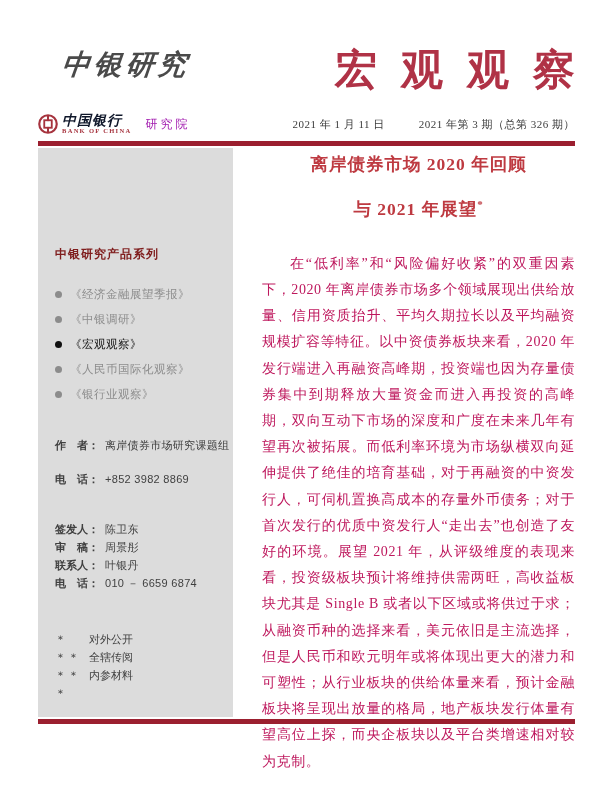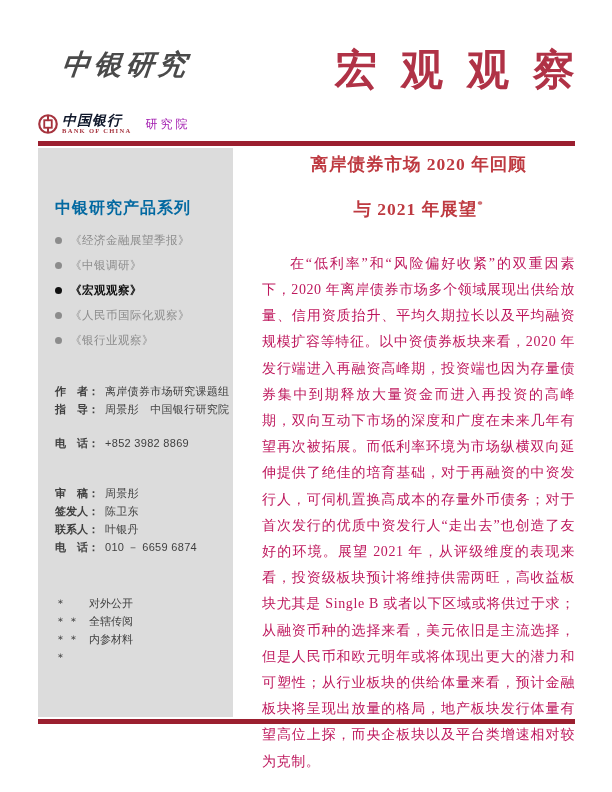--- a/index.html
+++ b/index.html
@@ -71,43 +71,43 @@
   
   .sidebar {
     position: absolute;
     left: 38px; top: 148px;
     width: 195px; height: 569px;
     background: #dcdcdc;
     padding: 14px 10px 0 17px;
     font-family: "Liberation Sans", sans-serif;
   }
   .series-title {
-    margin-top: 36px;
-    font-size: 16px;
-    font-weight: bold;
-    color: #0369a1;
+    margin-top: 84px;
+    font-size: 12px;
+    font-weight: bold;
+    color: #7f1d1d;
     letter-spacing: 1px;
   }
-  .series-list { list-style: none; margin-top: 14px; }
+  .series-list { list-style: none; margin-top: 24px; }
   .series-list li {
     display: flex;
     align-items: center;
     margin-bottom: 10px;
     font-size: 11.5px;
     color: #8c8c8c;
     letter-spacing: 0.5px;
   }
   .series-list li .bullet {
     width: 7px; height: 7px;
     border-radius: 50%;
     background: #8c8c8c;
     margin-right: 8px;
     flex: 0 0 auto;
   }
-  .series-list li.active { color: #111111; font-weight: bold; }
+  .series-list li.active { color: #111111; font-weight: normal; }
   .series-list li.active .bullet { background: #111111; }
   .credits { margin-top: 34px; font-size: 11px; color: #3f3f3f; }
   .credit-row { display: flex; line-height: 18px; }
   .credit-row .lbl { flex: 0 0 50px; white-space: nowrap; font-weight: bold; }
   .credit-row .val { white-space: nowrap; letter-spacing: 0.3px; }
   .gap-s { height: 16px; }
   .gap-m { height: 32px; }
   .notes { margin-top: 38px; font-size: 11px; color: #3f3f3f; }
   .note-row { display: flex; line-height: 18px; }
   .note-row .mark { flex: 0 0 34px; letter-spacing: 2px; }
@@ -149,20 +149,24 @@
       <circle cx="12" cy="12" r="10.5" fill="none" stroke="#a6333e" stroke-width="2.6"></circle>
       <rect x="7.5" y="7.5" width="9" height="9" fill="none" stroke="#a6333e" stroke-width="2.2"></rect>
       <rect x="10.8" y="1.5" width="2.4" height="7" fill="#a6333e"></rect>
       <rect x="10.8" y="15.5" width="2.4" height="7" fill="#a6333e"></rect>
     </svg>
     <div class="bank-names">
       <div class="bank-cn">中国银行</div>
       <div class="bank-en">BANK OF CHINA</div>
     </div>
     <div class="institute">研究院</div>
+    <div class="header-meta">
+      <span>2021 年 1 月 11 日</span>
+      <span>2021 年第 3 期（总第 326 期）</span>
+    </div>
   </div>
 
   <div class="rule rule-top"></div>
 
   <div class="sidebar">
     <div class="series-title">中银研究产品系列</div>
     <ul class="series-list">
       <li>
           <span class="bullet"></span>
           <span>《经济金融展望季报》</span>
@@ -183,37 +187,33 @@
           <span class="bullet"></span>
           <span>《银行业观察》</span>
         </li>
     </ul>
 
     <div class="credits">
       <div class="credit-row">
           <span class="lbl">作　者：</span>
           <span class="val">离岸债券市场研究课题组</span>
         </div>
-      <div class="credit-row">
-          <span class="lbl">指　导：</span>
-          <span class="val">周景彤　中国银行研究院</span>
-        </div>
       <div class="gap-s"></div>
       <div class="credit-row">
           <span class="lbl">电　话：</span>
           <span class="val">+852 3982 8869</span>
         </div>
       <div class="gap-m"></div>
       <div class="credit-row">
+          <span class="lbl">签发人：</span>
+          <span class="val">陈卫东</span>
+        </div>
+      <div class="credit-row">
           <span class="lbl">审　稿：</span>
           <span class="val">周景彤</span>
-        </div>
-      <div class="credit-row">
-          <span class="lbl">签发人：</span>
-          <span class="val">陈卫东</span>
         </div>
       <div class="credit-row">
           <span class="lbl">联系人：</span>
           <span class="val">叶银丹</span>
         </div>
       <div class="credit-row">
           <span class="lbl">电　话：</span>
           <span class="val">010 － 6659 6874</span>
         </div>
     </div>

